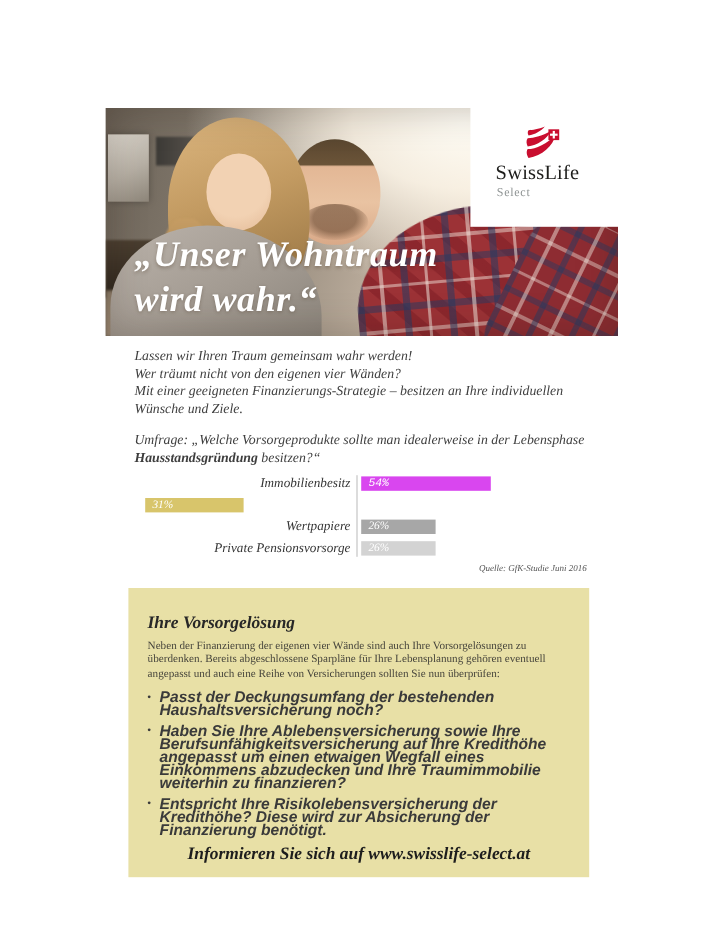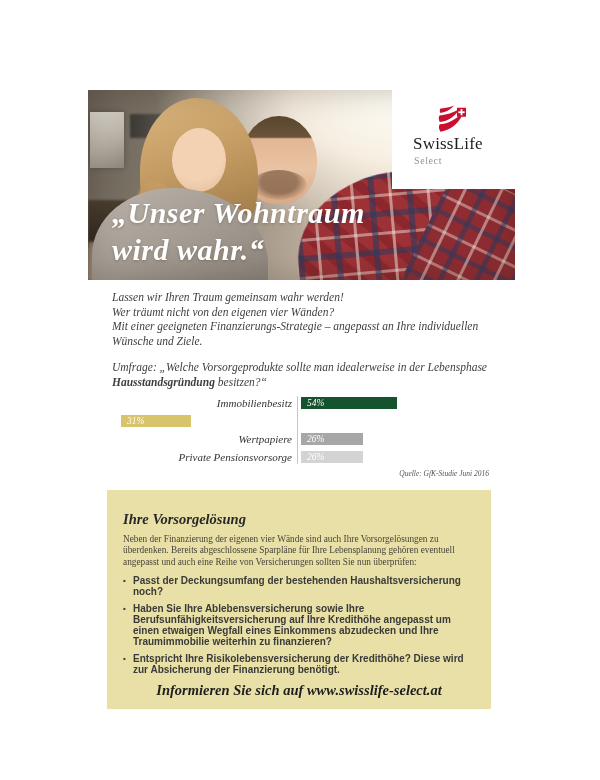--- a/index.html
+++ b/index.html
@@ -76,22 +76,22 @@
   .vbox { position:absolute; left:107px; top:490px; width:384px; min-height:167px;
       background:#e8e0a6; padding:21px 16px 10px; }
   .vbox-title { font-family:"Liberation Serif", serif; font-style:italic; font-weight:700;
       font-size:14.5px; color:#272727; line-height:17px; }
   .vbox-intro { margin-top:6px; font-family:"Liberation Serif", serif; font-size:9.3px;
       line-height:11.4px; color:#47453c; width:356px; }
   .vbox-bullets { margin-top:7px; list-style:none; }
   .vbox-bullets li { display:flex; margin-bottom:6px; }
   .bullet-marker { font-family:"Liberation Sans", sans-serif; font-weight:700; font-size:8px;
       line-height:11px; color:#3a3a3a; width:10px; flex:0 0 10px; }
-  .bullet-text { font-family:"Liberation Sans", sans-serif; font-weight:700; font-size:10px;
-      line-height:11px; color:#3a3a3a; }
+  .bullet-text { font-family:"Liberation Sans", sans-serif; font-weight:700; font-size:13px;
+      line-height:11px; color:#3a3a3a;font-style:italic; }
   .vbox-cta { margin-top:7px; font-family:"Liberation Serif", serif; font-style:italic;
       font-weight:700; font-size:14.5px; color:#1d1d1d;text-align:center; }
 </style>
 </head>
 <body>
 
 <div class="page">
 
   <div class="photo">
     <div class="layer ph-window-glow"></div>
@@ -126,35 +126,35 @@
         <rect fill="#ffffff" x="31.8" y="9.8" width="8.4" height="2.4"></rect>
       </g>
     </svg>
     <div class="logo-brand" style="color: rgb(29, 29, 27);">SwissLife</div>
     <div class="logo-sub" style="color: rgb(143, 148, 148);">Select</div>
   </div>
 
   <div class="intro">
     <div>Lassen wir Ihren Traum gemeinsam wahr werden!</div>
     <div>Wer träumt nicht von den eigenen vier Wänden?</div>
-    <div>Mit einer geeigneten Finanzierungs-Strategie – angepasst an Ihre individuellen Wünsche und Ziele.</div>
+    <div>Mit einer geeigneten Finanzierungs-Strategie – besitzen an Ihre individuellen Wünsche und Ziele.</div>
   </div>
 
   <div class="survey"><span>Umfrage: „Welche Vorsorgeprodukte sollte man idealerweise in der Lebensphase </span><b>Hausstandsgründung</b><span> besitzen?“</span></div>
 
   <div class="chart">
     <div class="chart-divider"></div>
     <div class="chart-row">
       <div class="chart-label">Immobilienbesitz</div>
-      <div class="chart-bar" style="width: 96px; background: #14532d;">
+      <div class="chart-bar" style="width: 108px; background: #d946ef; font-family: Liberation Mono, monospace;">
         <span class="chart-value" style="color: rgb(255, 255, 255);">54%</span>
       </div>
     </div>
     <div class="chart-row">
-      <div class="chart-bar" style="width: 70px; background: rgb(216, 197, 107);">
+      <div class="chart-bar" style="width: 82px; background: rgb(216, 197, 107);">
         <span class="chart-value" style="color: rgb(255, 255, 255);">31%</span>
       </div>
     </div>
     <div class="chart-row">
       <div class="chart-label">Wertpapiere</div>
       <div class="chart-bar" style="width: 62px; background: rgb(167, 167, 167);">
         <span class="chart-value" style="color: rgb(255, 255, 255);">26%</span>
       </div>
     </div>
     <div class="chart-row">

